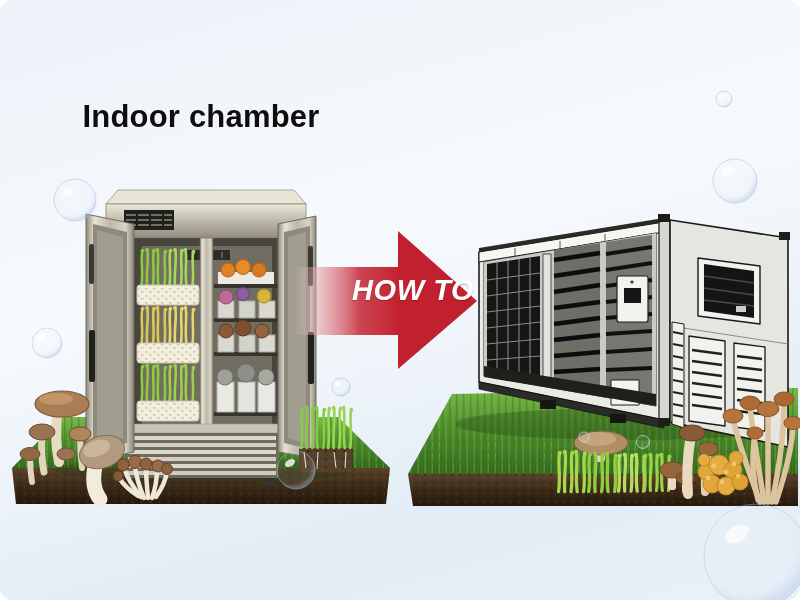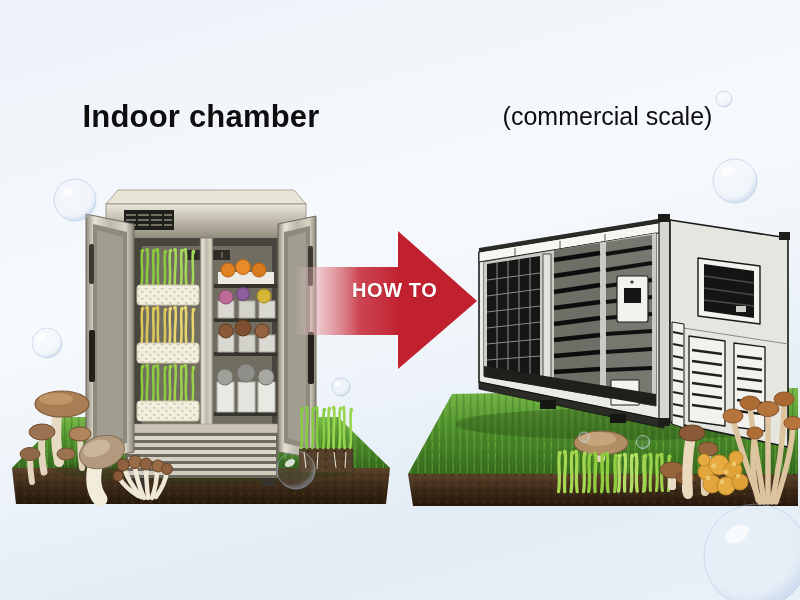--- a/index.html
+++ b/index.html
@@ -1,30 +1,32 @@
 <!DOCTYPE html>
 <html><head>
 <meta charset="utf-8">
 <style>
   html,body{margin:0;padding:0;}
   .stage{
     position:relative;width:800px;height:600px;overflow:hidden;
     background:linear-gradient(165deg,#edf2f9 0%,#f7fafd 42%,#e3ecf5 78%,#e9f1f8 100%);
     font-family:"Liberation Sans",sans-serif;
+    border-radius:13px;
   }
   .stage svg{position:absolute;left:0;top:0;}
   .title{position:absolute;text-align:center;color:#0e0e0e;}
   .title .main{font-size:31px;font-weight:bold;letter-spacing:0.2px;line-height:34px;}
   .title .sub{font-size:25px;font-weight:normal;line-height:28px;margin-top:2px;}
   .title-left{left:56px;top:100px;width:290px;}
   .title-right{left:450px;top:100px;width:315px;}
   .arrow-label{
     position:absolute;left:352px;top:278px;color:#ffffff;
-    font-size:20px;font-weight:bold;line-height:24px;letter-spacing:0.6px;
+    font-size:29px;font-weight:bold;line-height:24px;letter-spacing:0.6px;
     text-shadow:0 1px 1px rgba(90,0,10,0.35);
+    font-style:italic;
   }
 </style>
 </head>
 <body>
 
 <div class="stage">
 
 <svg width="800" height="600" viewBox="0 0 800 600">
   <defs>
     <linearGradient id="steelV" x1="0" y1="0" x2="1" y2="0">
@@ -500,20 +502,19 @@
       <ellipse cx="737" cy="534" rx="13" ry="8" fill="#ffffff" opacity="0.7" transform="rotate(-30 737 534)"></ellipse>
     </g>
   </g>
 </svg>
 
   <div class="title title-left">
     <div class="main">Indoor chamber</div>
   </div>
 
   <div class="title title-right">
-    <div class="sub">(commercial scale)</div>
   </div>
 
   <div class="arrow-label">
     <div>HOW TO</div>
   </div>
 
 </div>
 
 </body></html>

